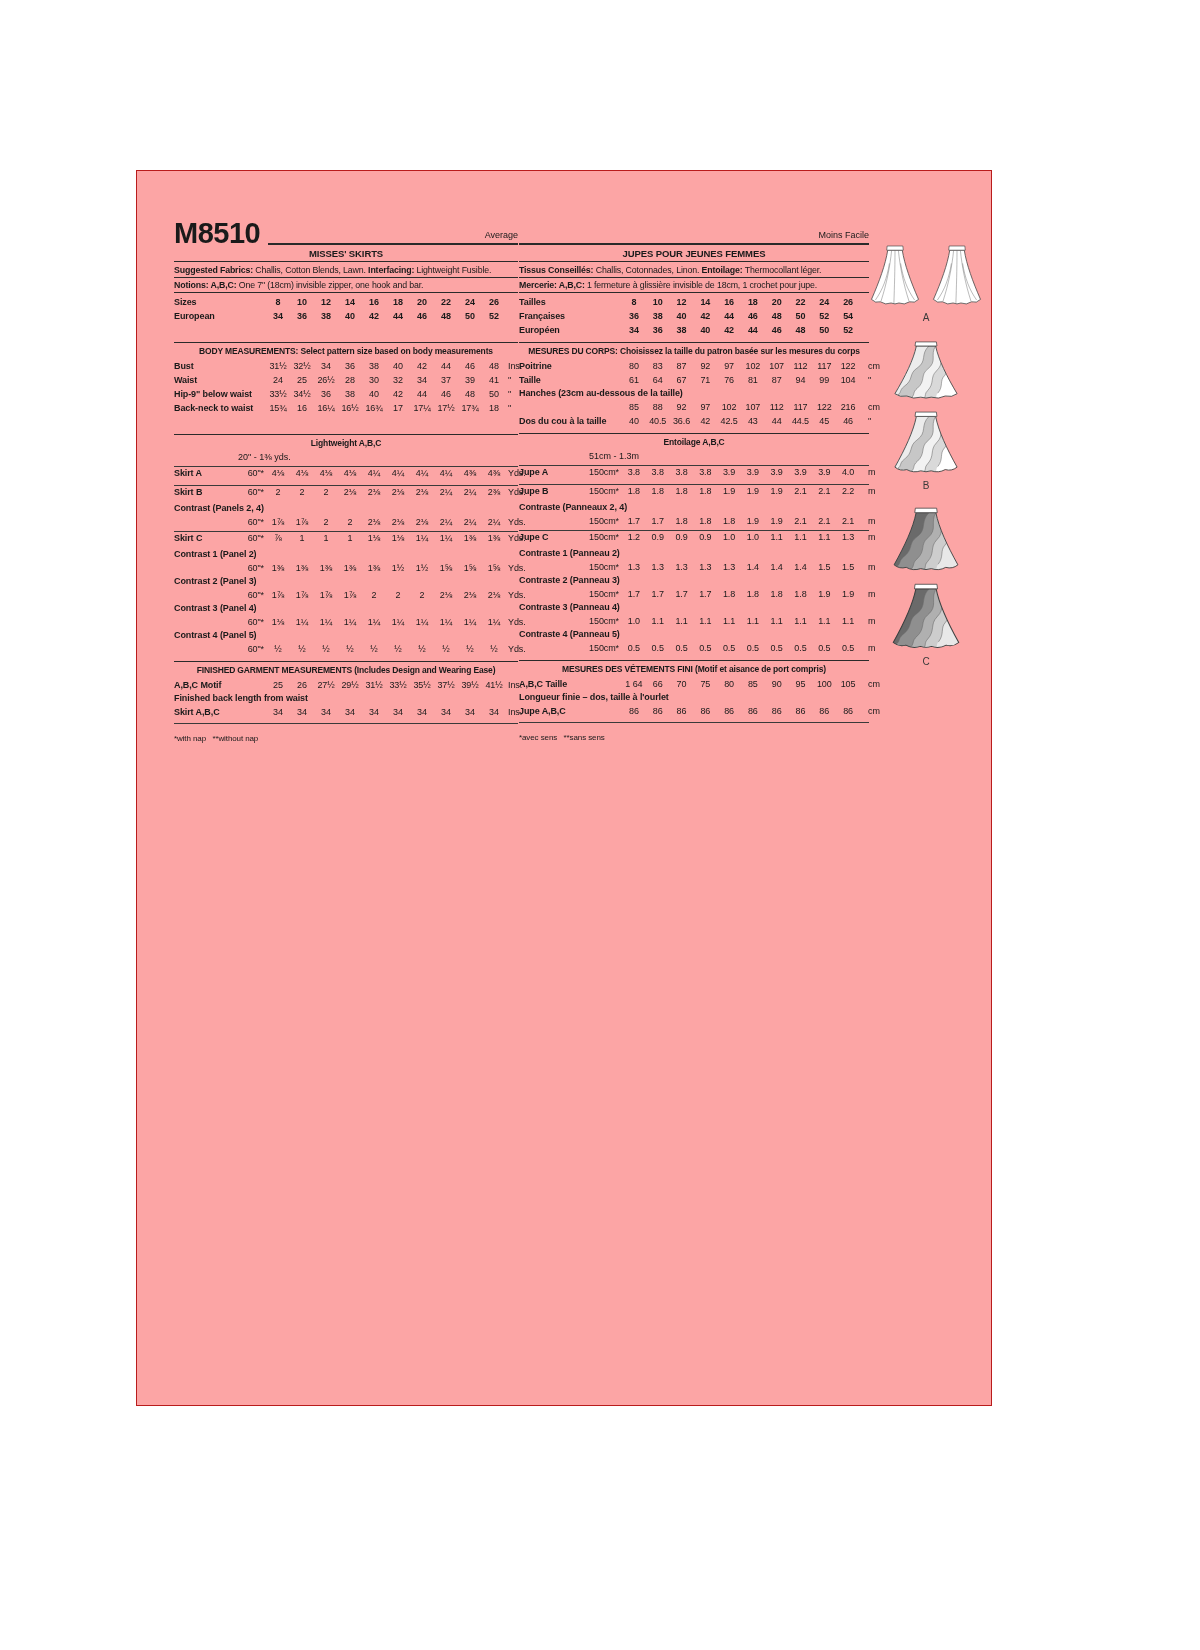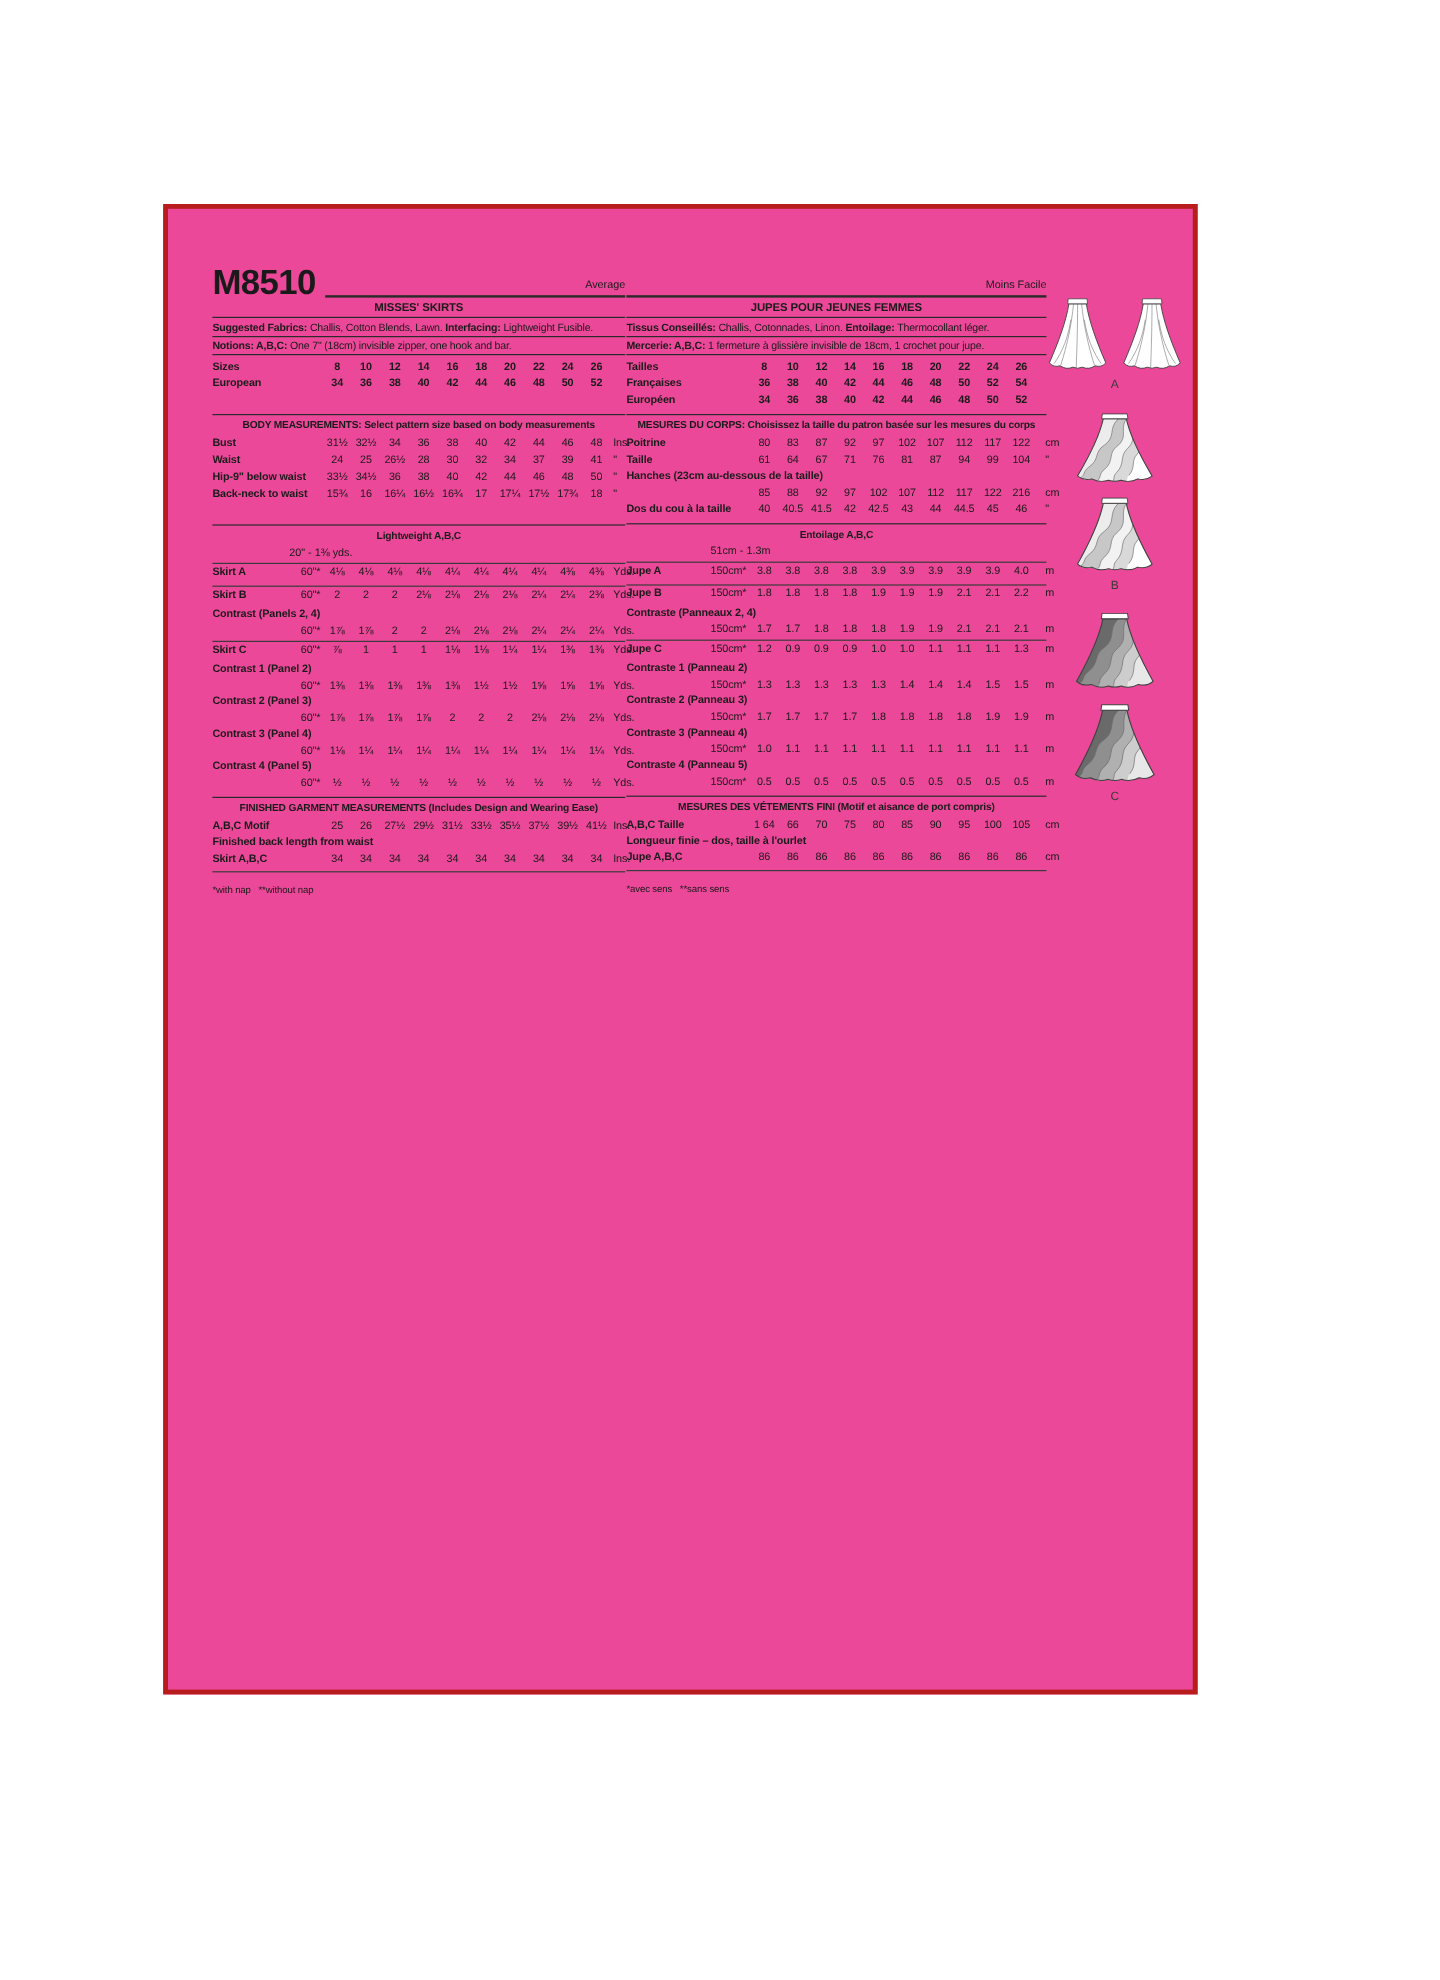--- a/index.html
+++ b/index.html
@@ -1,19 +1,19 @@
 <!DOCTYPE html>
 <html><head>
 <meta charset="utf-8">
 <style>
   html,body{margin:0;padding:0;background:#ffffff;}
   .canvas{position:relative;width:1200px;height:1650px;background:#ffffff;overflow:hidden;
           font-family:"Liberation Sans", sans-serif;color:#1a1a1a;}
-  .sheet{position:absolute;left:136px;top:170px;width:854px;height:1234px;background:#ec4899;
-         border:4px solid #b91c1c;}
+  .sheet{position:absolute;left:136px;top:170px;width:854px;height:1234px;background:#fca5a5;
+         border:1px solid #b91c1c;}
   .col{position:absolute;top:44px;}
   .col-en{left:37px;width:344px;}
   .col-fr{left:382px;width:350px;}
 
   .masthead{height:30px;display:flex;align-items:flex-end;}
   .code{font-size:29px;font-weight:bold;line-height:24px;letter-spacing:-0.5px;padding-right:8px;}
   .mast-rule{flex:1;border-bottom:2px solid #2a2a2a;text-align:right;padding-bottom:1px;}
   .avg{font-size:9px;}
 
   .sec-title{font-size:9.5px;font-weight:bold;border-bottom:1px solid #2a2a2a;
@@ -456,21 +456,21 @@
               <span class="cell">122</span>
               <span class="cell">216</span>
             </span>
             <span class="unit">cm</span>
           </div>
           <div class="t-row">
             <span class="lbl">Dos du cou à la taille</span>
             <span class="vals">
               <span class="cell">40</span>
               <span class="cell">40.5</span>
-              <span class="cell">41.5</span>
+              <span class="cell">36.6</span>
               <span class="cell">42</span>
               <span class="cell">42.5</span>
               <span class="cell">43</span>
               <span class="cell">44</span>
               <span class="cell">44.5</span>
               <span class="cell">45</span>
               <span class="cell">46</span>
             </span>
             <span class="unit">"</span>
           </div>

